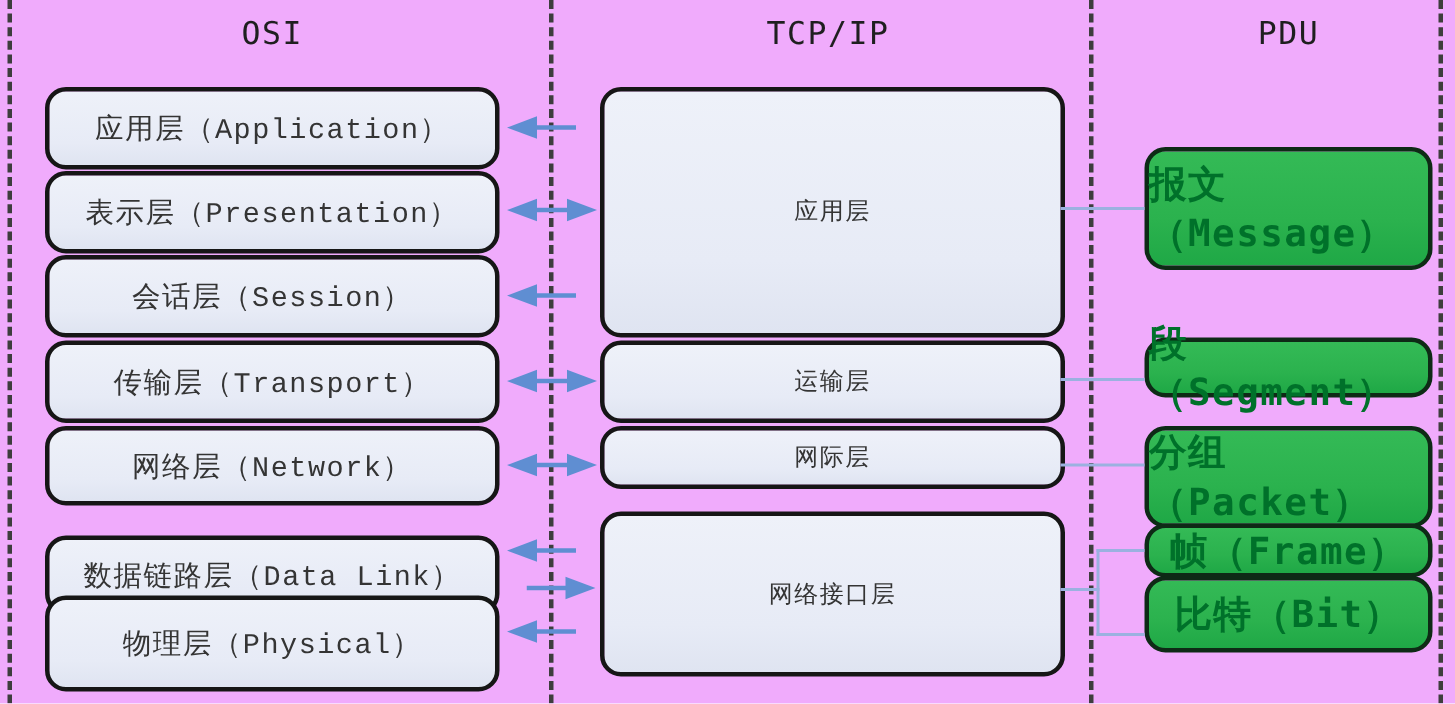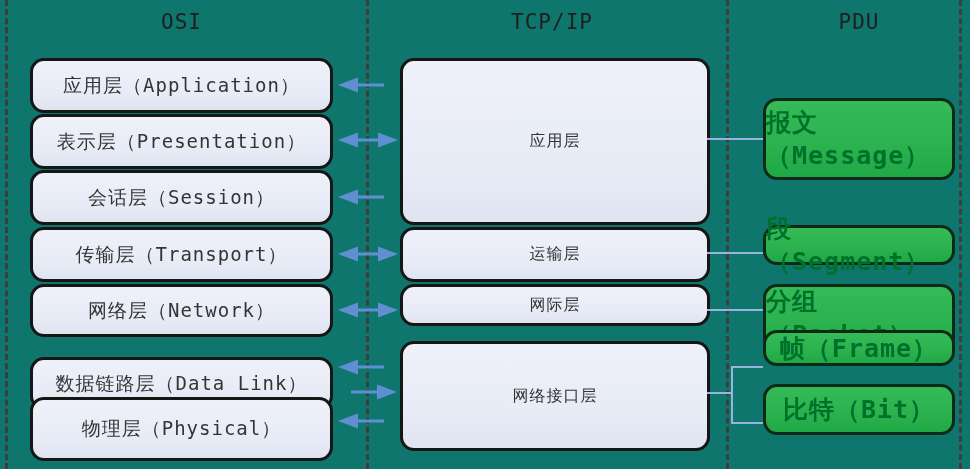--- a/index.html
+++ b/index.html
@@ -1,38 +1,38 @@
 <!DOCTYPE html>
 <html><head>
 <meta charset="utf-8">
 <style>
   html, body { margin: 0; padding: 0; background: #ffffff; }
   #stage {
     position: relative;
     width: 970px; height: 469px;
-    background: #0f766e;
+    background: #f0abfc;
     font-family: "DejaVu Sans Mono", "DejaVu Sans", "Liberation Sans", monospace, sans-serif;
     overflow: hidden;
   }
   .sep {
     position: absolute; top: 0; height: 469px; width: 0;
     border-left: 3px dashed #3d3d3d;
   }
   .col-header {
     position: absolute; top: 8px; height: 28px;
     text-align: center; font-size: 21px; color: #1f1f1f;
     letter-spacing: 1px; line-height: 28px;
   }
   .layer-box {
     position: absolute; box-sizing: border-box;
     left: 30px; width: 303px;
     background: linear-gradient(180deg, #eef1f9 0%, #e7ebf6 70%, #dfe4f1 100%);
     border: 3px solid #161616; border-radius: 14px;
     display: flex; align-items: center; justify-content: center;
-    font-size: 19px; color: #343434; letter-spacing: 1px;
+    font-size: 19px; color: #343434; letter-spacing: 1px; font-family: Liberation Mono, monospace;
   }
   .tcp-box { left: 400px; width: 310px; font-size: 16px; }
   .pdu-box {
     position: absolute; box-sizing: border-box;
     left: 763px; width: 192px;
     background: linear-gradient(180deg, #34ba56 0%, #2bb24e 60%, #1fa846 100%);
     border: 3px solid #0e2a16; border-radius: 14px;
     display: flex; align-items: center; justify-content: center;
     font-size: 25px; font-weight: bold; color: #00712a; letter-spacing: 1px;
   }
@@ -62,21 +62,21 @@
   <div class="layer-box" style="top:397px;height:64px">物理层（Physical）</div>
 
   <div class="layer-box tcp-box" style="top:58px;height:167px">应用层</div>
   <div class="layer-box tcp-box" style="top:227px;height:55px">运输层</div>
   <div class="layer-box tcp-box" style="top:284px;height:42px">网际层</div>
   <div class="layer-box tcp-box" style="top:341px;height:110px">网络接口层</div>
 
   <div class="pdu-box" style="top:98px;height:82px">报文（Message）</div>
   <div class="pdu-box" style="top:225px;height:40px">段（Segment）</div>
   <div class="pdu-box" style="top:284px;height:68px">分组（Packet）</div>
-  <div class="pdu-box" style="top:330px;height:36px">帧（Frame）</div>
+  <div class="pdu-box" style="top:349px;height:36px">帧（Frame）</div>
   <div class="pdu-box" style="top:384px;height:51px">比特（Bit）</div>
 
   <svg class="arrow" style="left:338px;top:76px" width="46" height="18">
     <polygon points="0,9 20,1.5 20,16.5" fill="#5f8ed2"></polygon>
       <rect x="18" y="7.5" width="28" height="3" fill="#5f8ed2"></rect>
   </svg>
   <svg class="arrow" style="left:338px;top:131px" width="60" height="18">
     <polygon points="0,9 20,1.5 20,16.5" fill="#5f8ed2"></polygon>
       <rect x="18" y="7.5" width="24" height="3" fill="#5f8ed2"></rect>
       <polygon points="60,9 40,1.5 40,16.5" fill="#5f8ed2"></polygon>

